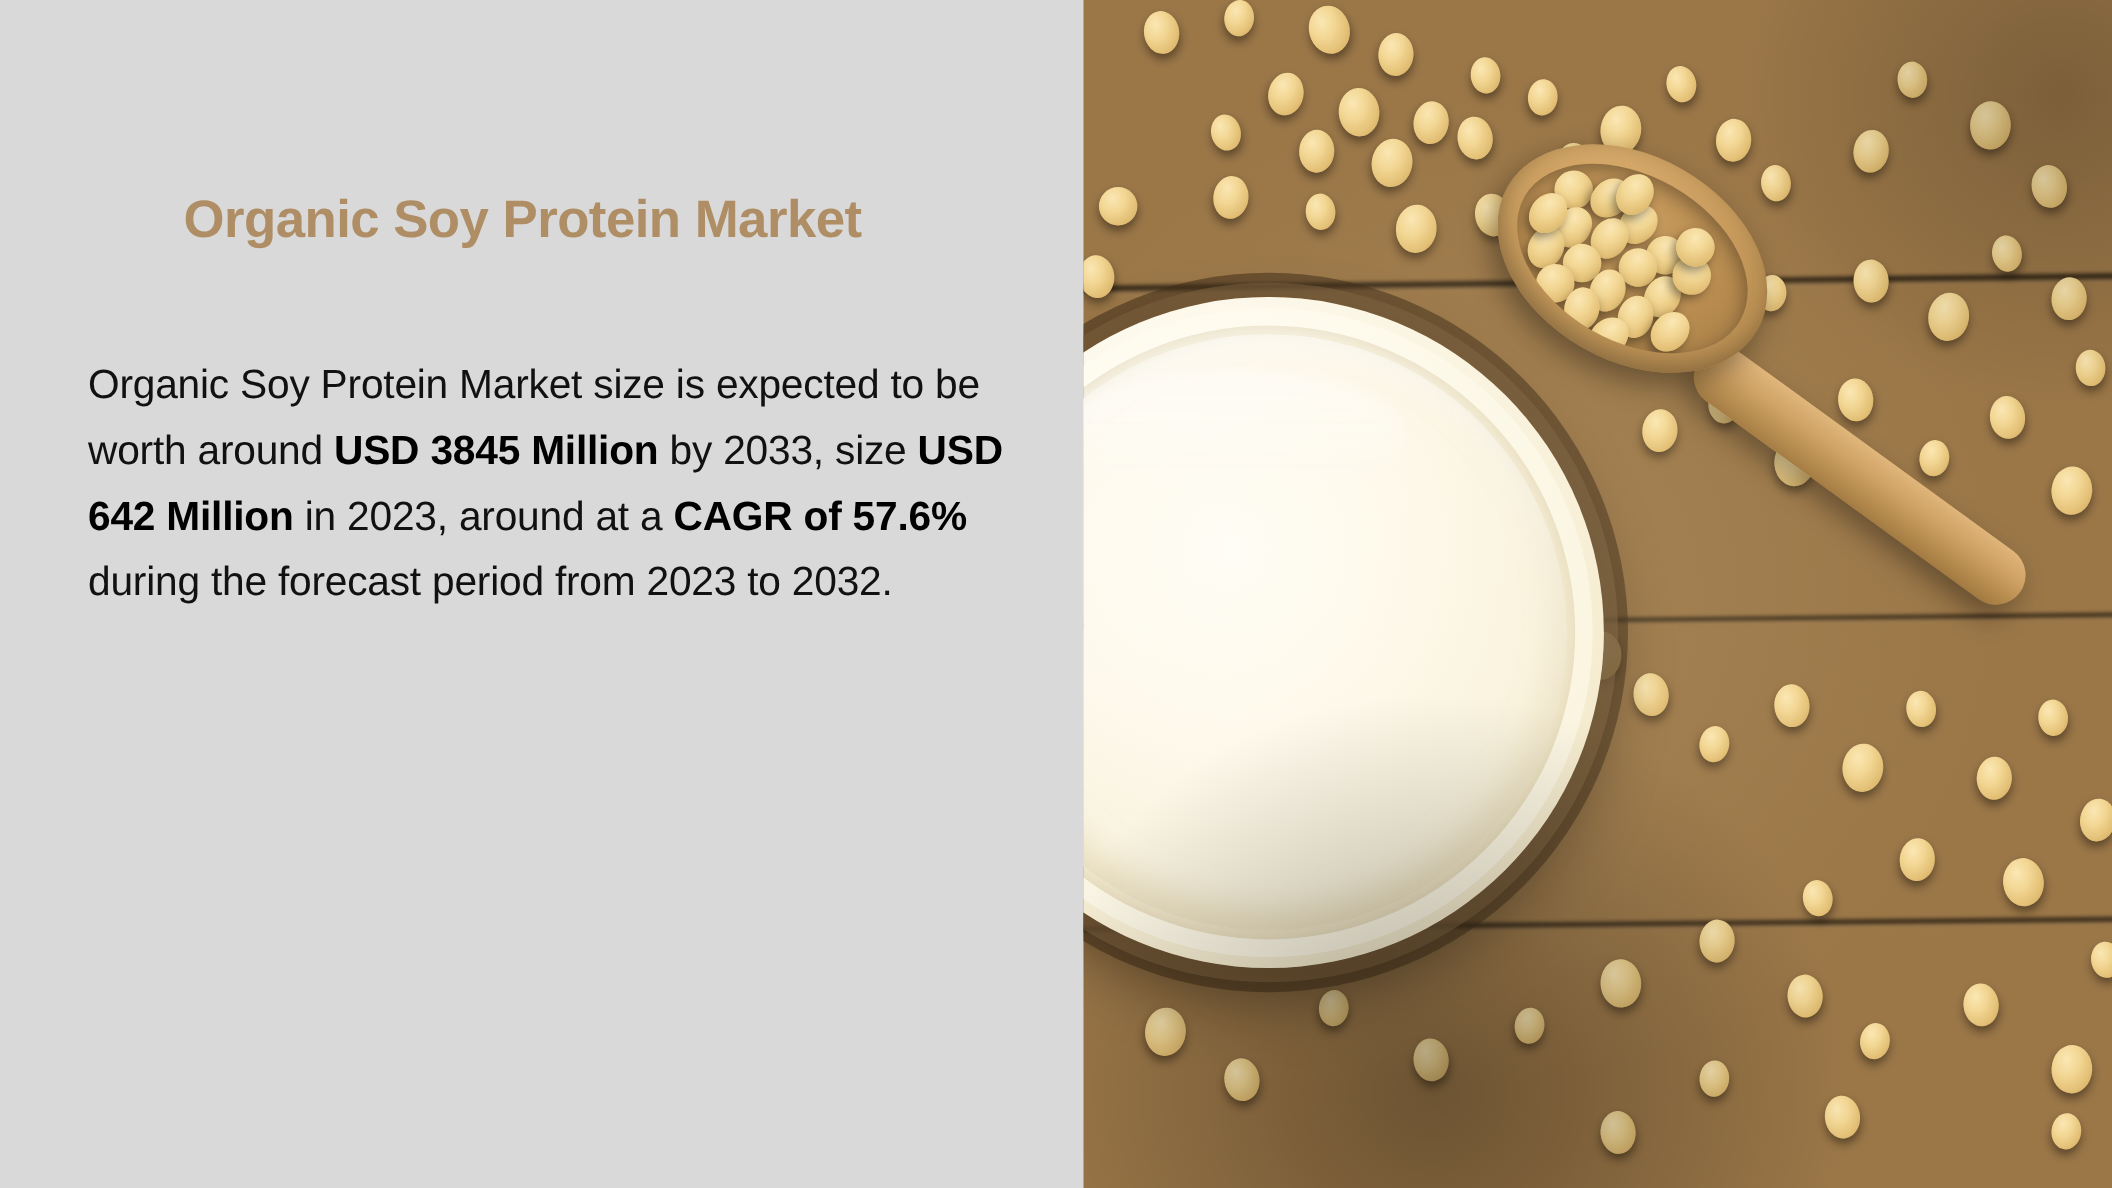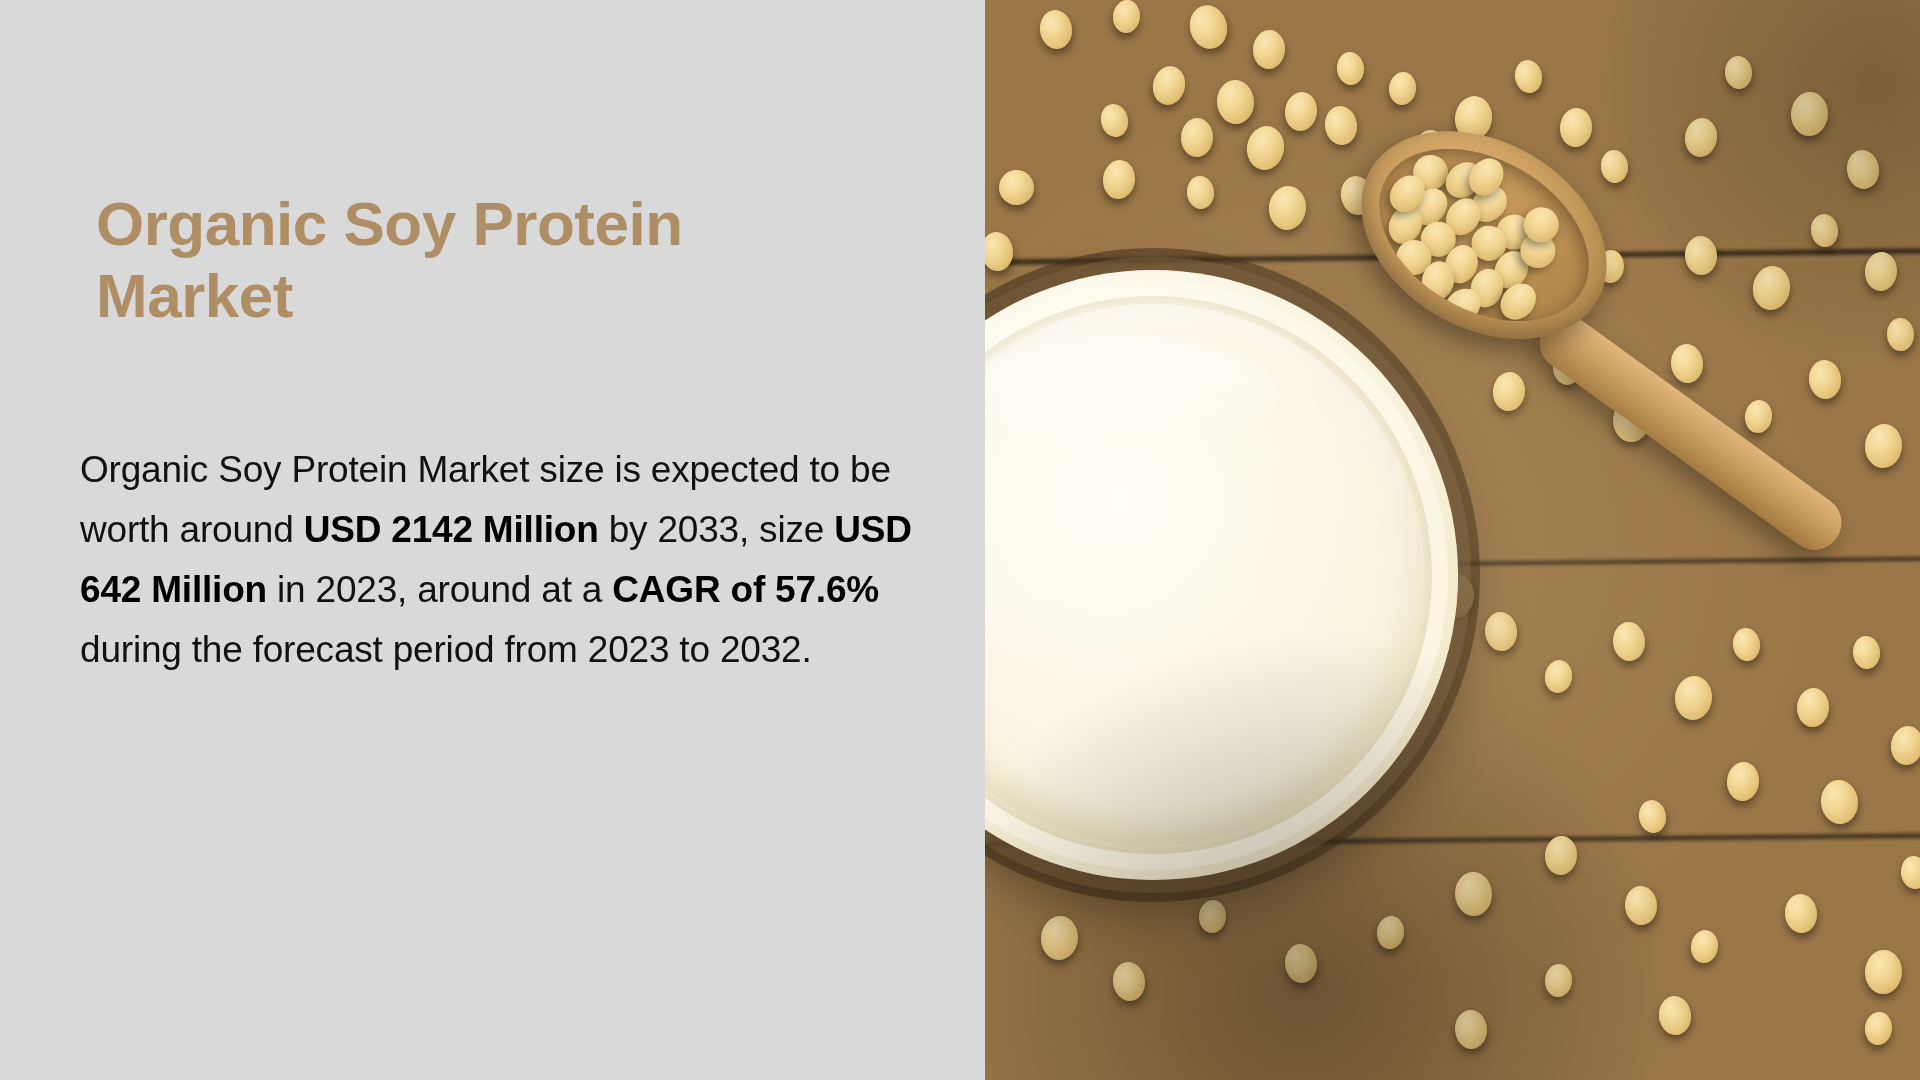--- a/index.html
+++ b/index.html
@@ -14,29 +14,30 @@
 
   
   .text-panel{
     width:985px;height:1080px;flex:0 0 985px;
     background:#d9d9d9;
     box-sizing:border-box;
     padding:0 0 0 80px;
     display:flex;flex-direction:column;justify-content:flex-start;
   }
   .title{
-    margin:16px;
+    margin:0;
     padding-top:172px;
     width:790px;
     font-family:"Liberation Sans", sans-serif;
-    font-size:62px;
+    font-size:48px;
     font-weight:bold;
     line-height:1.16;
     letter-spacing:-0.5px;
     color:#b08e65;
+    text-align:center;
   }
   .desc{
     margin:0;
     padding-top:92px;
     width:840px;
     font-family:"Liberation Sans", sans-serif;
     font-size:37px;
     font-weight:normal;
     line-height:1.62;
     color:#111111;
@@ -149,21 +150,21 @@
   .bean.lg{width:37px;height:44px;}
   .bean.round{width:35px;height:35px;}
 </style>
 </head>
 <body>
 
 <div class="banner">
 
   <section class="text-panel">
     <h1 class="title">Organic Soy Protein Market</h1>
-    <p class="desc"><span>Organic Soy Protein Market size is expected to be worth around </span><b>USD 2142 Million</b><span> by 2033, size </span><b>USD 642 Million</b><span> in 2023, around at a </span><b>CAGR of 57.6%</b><span> during the forecast period from 2023 to 2032.</span></p>
+    <p class="desc"><span>Organic Soy Protein Market size is expected to be worth around </span><b>USD 3845 Million</b><span> by 2033, size </span><b>USD 642 Million</b><span> in 2023, around at a </span><b>CAGR of 57.6%</b><span> during the forecast period from 2023 to 2032.</span></p>
   </section>
 
   <section class="photo">
     <div class="wood"></div>
     <div class="seam s1"></div>
     <div class="seam s2"></div>
     <div class="seam s3"></div>
 
     <div id="bean-layer">
         <div class="bean md" style="left: 55px; top: 10px; transform: rotate(-8deg);"></div>

